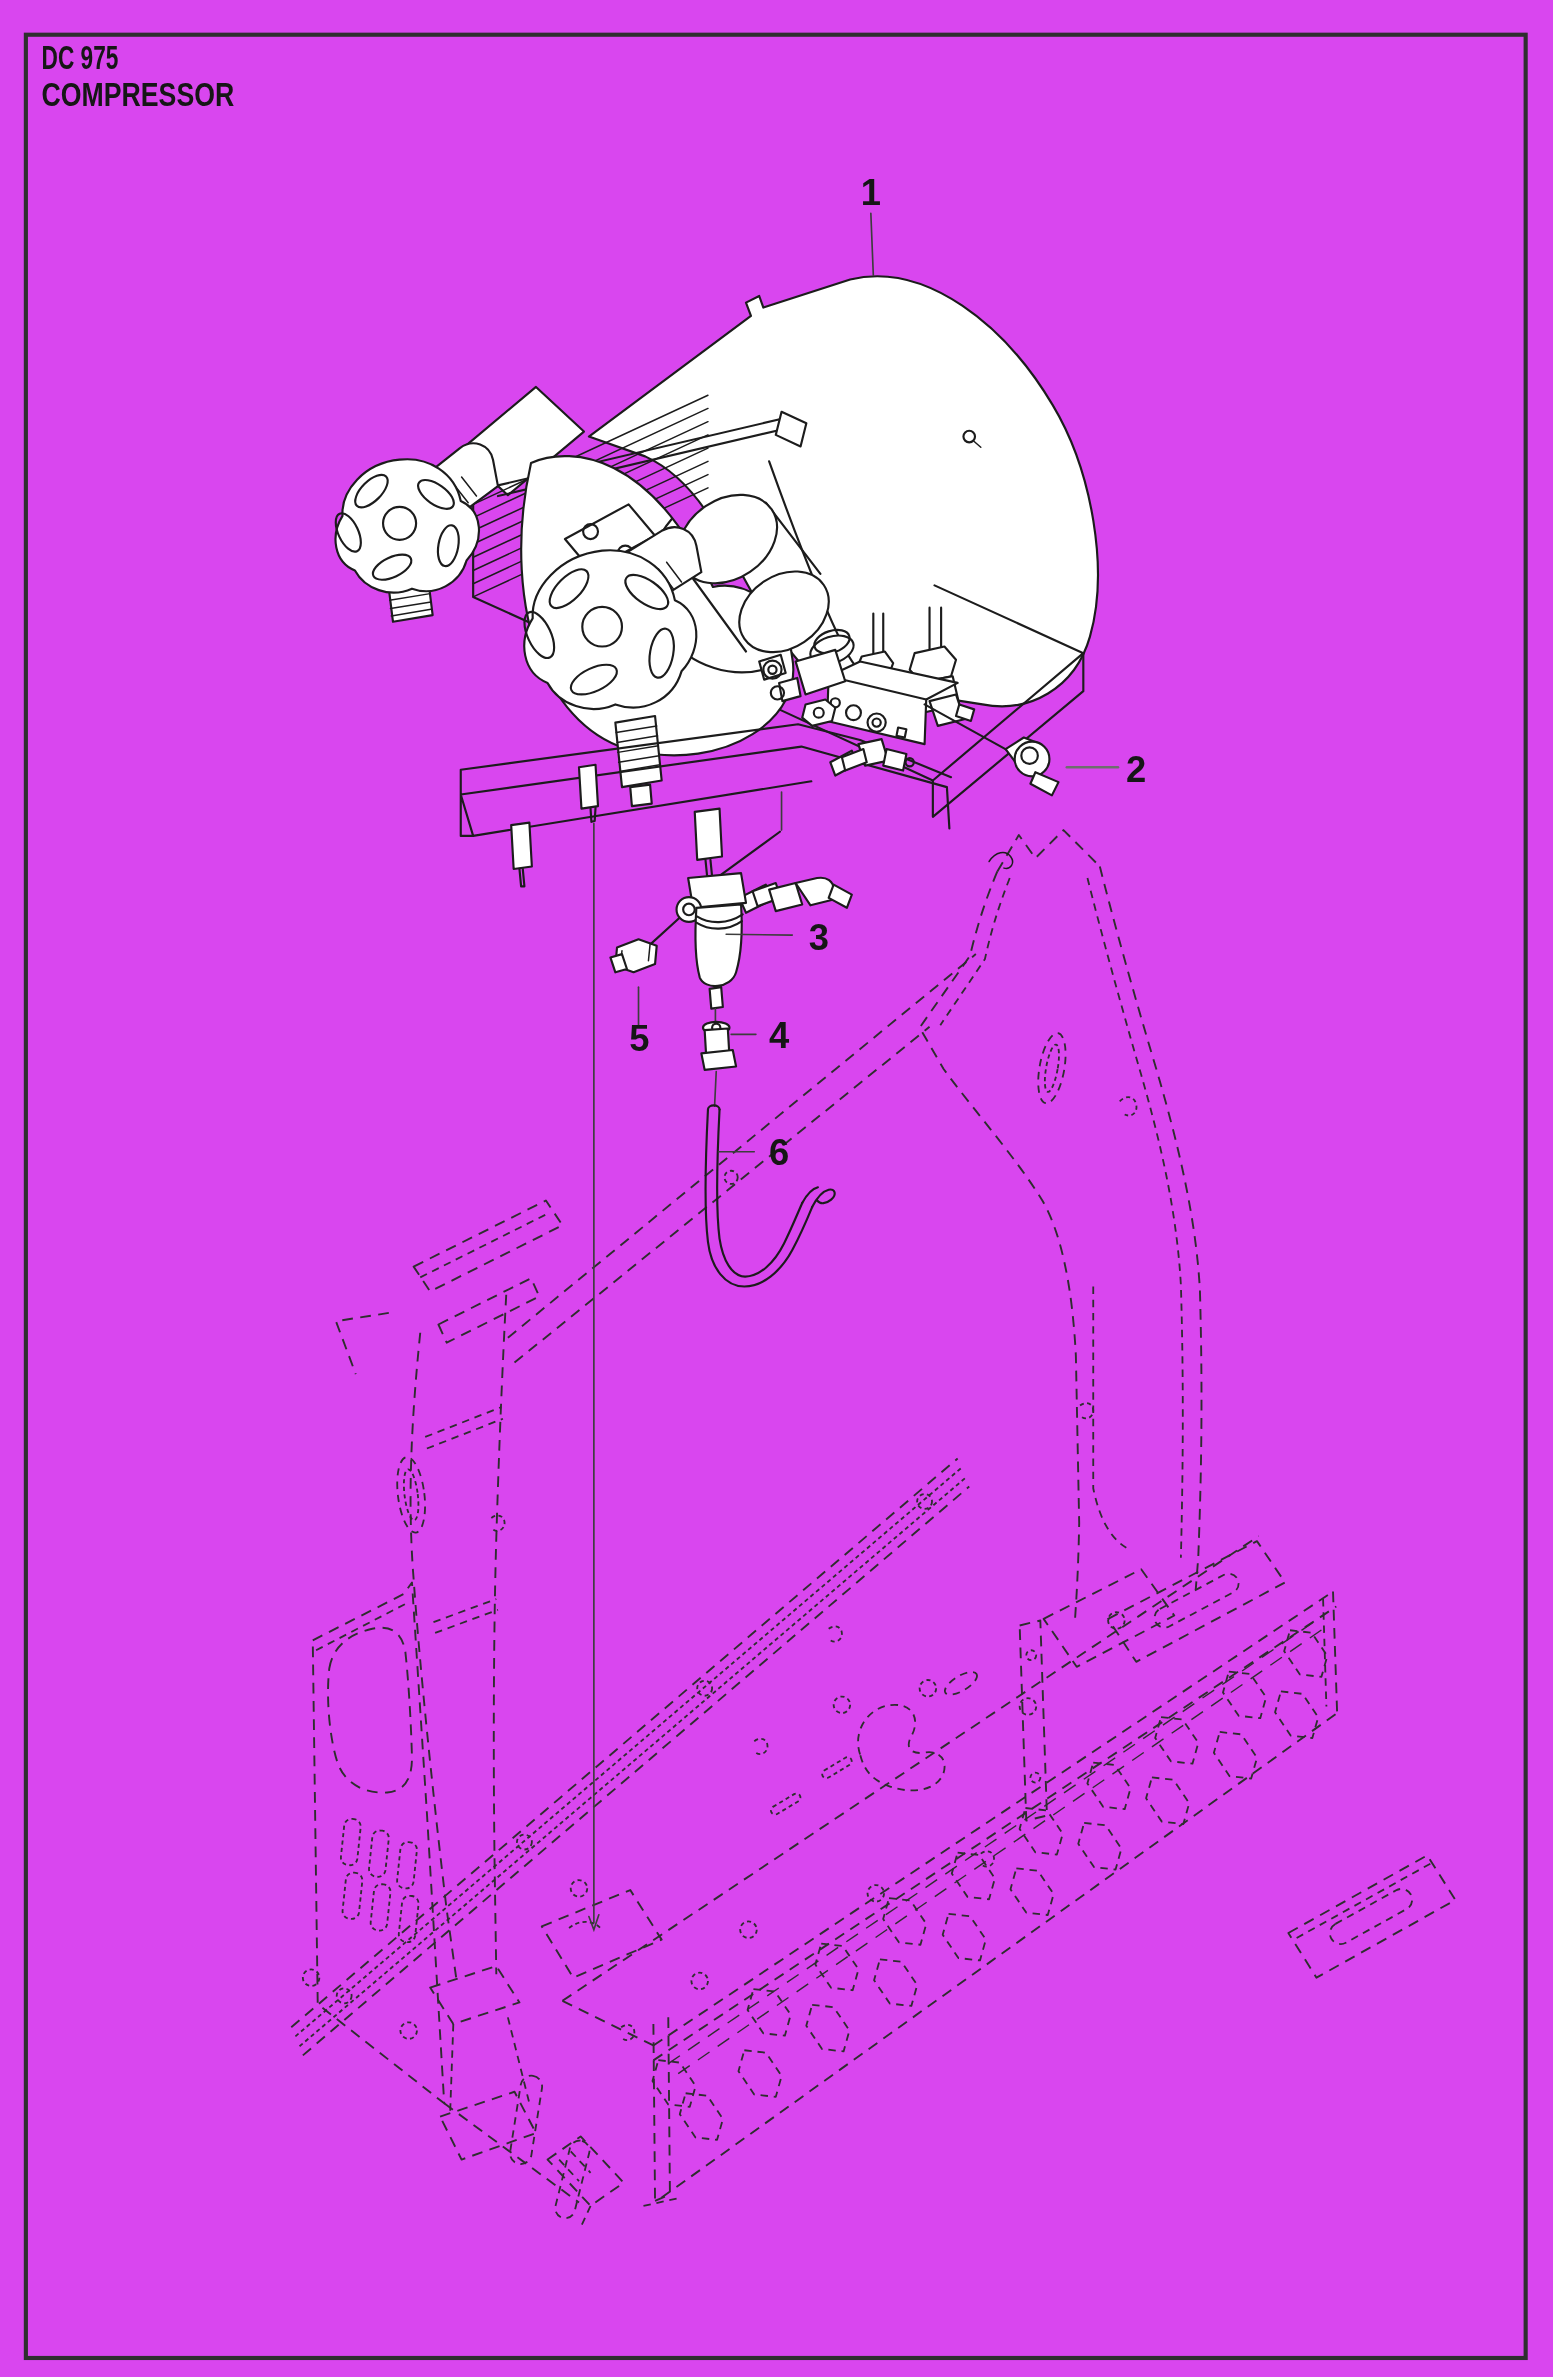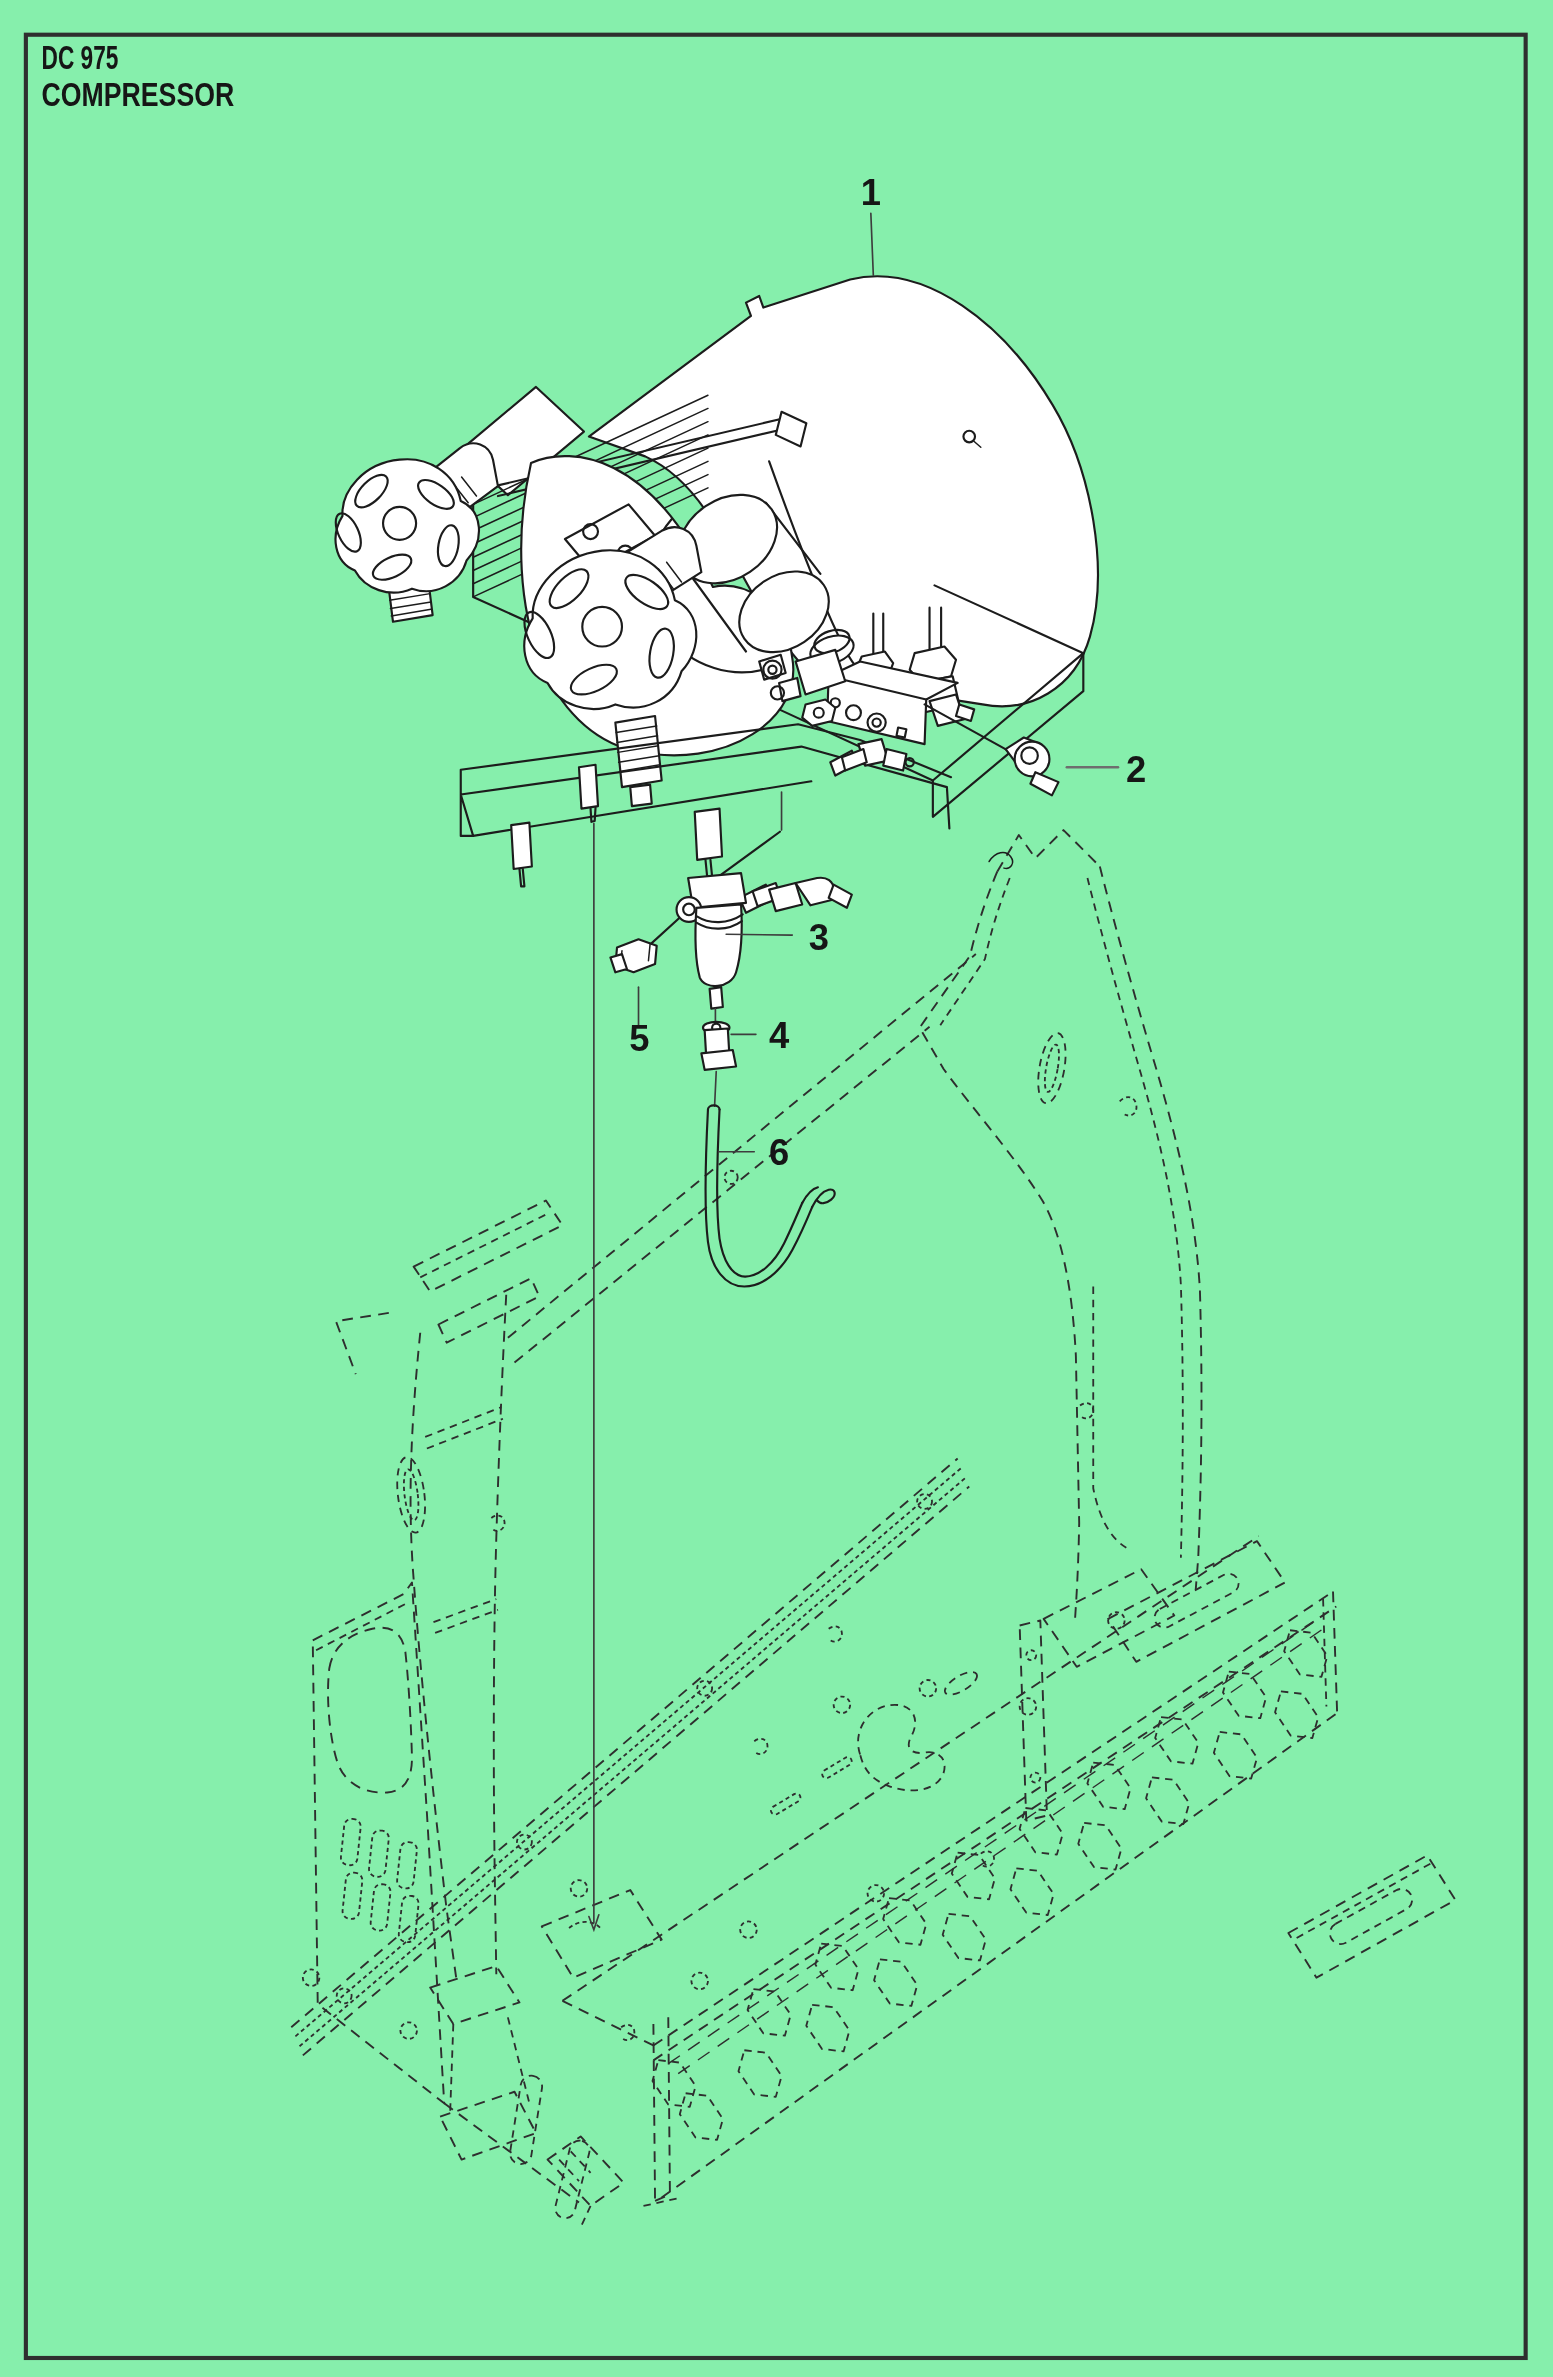--- a/index.html
+++ b/index.html
@@ -1,16 +1,16 @@
 <!DOCTYPE html>
 <html style="font-size:13.2px"><head>
 <meta charset="utf-8">
 <style>
   html,body{margin:0;padding:0;background:#ffffff;}
-  .page{position:relative;width:1554px;height:2377px;background:#86efac;overflow:hidden;
+  .page{position:relative;width:1554px;height:2377px;background:#d946ef;overflow:hidden;
         font-family:"Liberation Sans", sans-serif;}
   svg{display:block;}
   text{font-family:"Liberation Sans", sans-serif;font-weight:700;fill:#161616;}
   .title-text{font-size:40px;letter-spacing:0px;}
   .callout{font-size:44px;}
   .solid{stroke:#1c1c1c;stroke-width:2.6;fill:none;stroke-linejoin:round;stroke-linecap:round;}
   .solidw{stroke:#1c1c1c;stroke-width:2.6;fill:#ffffff;stroke-linejoin:round;stroke-linecap:round;}
   .thin{stroke:#1c1c1c;stroke-width:1.8;fill:none;stroke-linecap:round;}
   .leader{stroke:#6e6e6e;stroke-width:3;fill:none;stroke-linecap:round;}
   .leader2{stroke:#3d3d3d;stroke-width:2;fill:none;stroke-linecap:round;}

